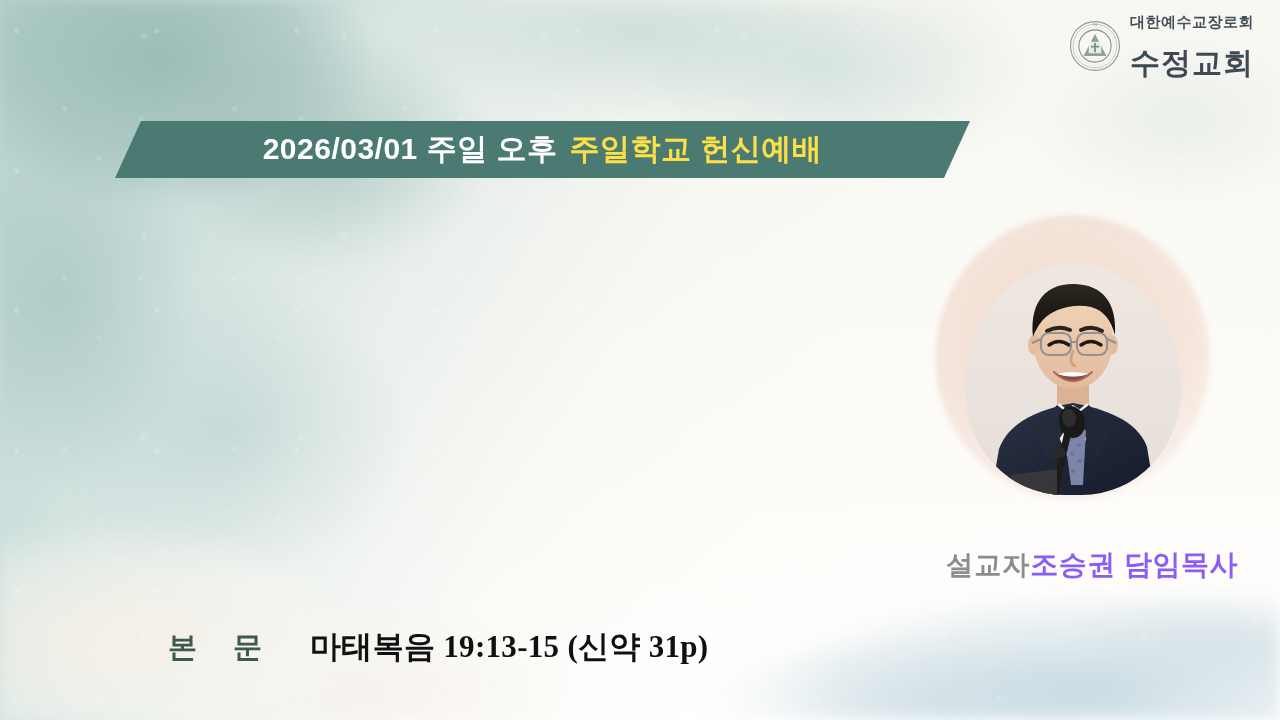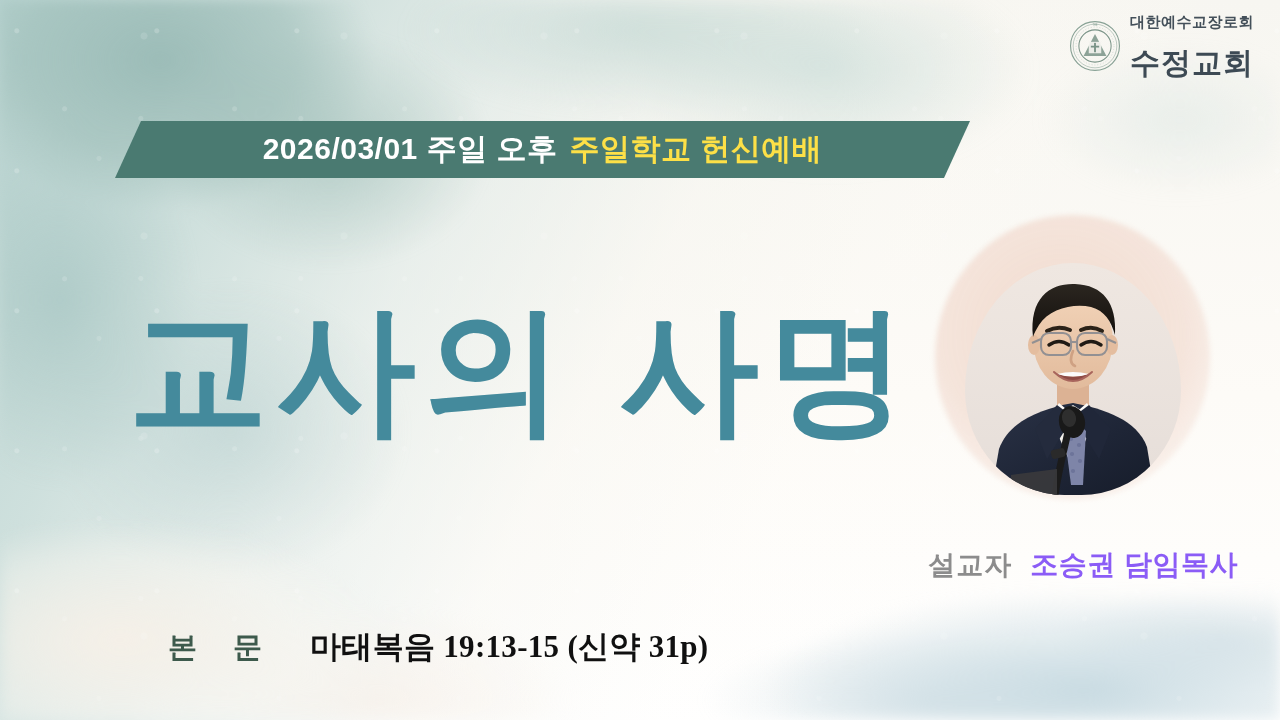--- a/index.html
+++ b/index.html
@@ -137,21 +137,21 @@
     position:absolute; left:30px; top:48px;
     width:216px; height:232px;
     border-radius:50% 50% 46% 46% / 55% 55% 45% 45%;
     overflow:hidden;
   }
   .portrait-svg { width:100%; height:100%; display:block; }
 
   
   .preacher-line {
     position:absolute; right:42px; top:546px;
-    display:flex; align-items:baseline; gap:18px;
+    display:flex; align-items:baseline; 
     white-space:nowrap;
   }
   .preacher-label { font-size:27px; font-weight:700; color:#8c8c8c; letter-spacing:1px; }
   .preacher-name  { font-size:28px; font-weight:800; color:#8b5cf6; letter-spacing:.5px; }
 
   
   .scripture-line {
     position:absolute; left:168px; top:592px;
     display:flex; align-items:baseline; gap:34px;
     white-space:nowrap;
@@ -197,21 +197,20 @@
     </div>
   </div>
 
   <div class="banner">
     <div class="banner-inner">
       <span class="banner-date">2026/03/01 주일 오후</span>
       <span class="banner-service">주일학교 헌신예배</span>
     </div>
   </div>
 
-  <div class="main-title">교사의 사명</div>
 
   <div class="portrait-wrap">
     <div class="portrait-halo"></div>
     <div class="portrait-clip">
       <svg class="portrait-svg" viewBox="0 0 216 232" aria-hidden="true">
         <defs>
           <linearGradient id="bgGrad" x1="0" y1="0" x2="0" y2="1">
             <stop offset="0%" stop-color="#efe7e1"></stop>
             <stop offset="100%" stop-color="#e6ded9"></stop>
           </linearGradient>

